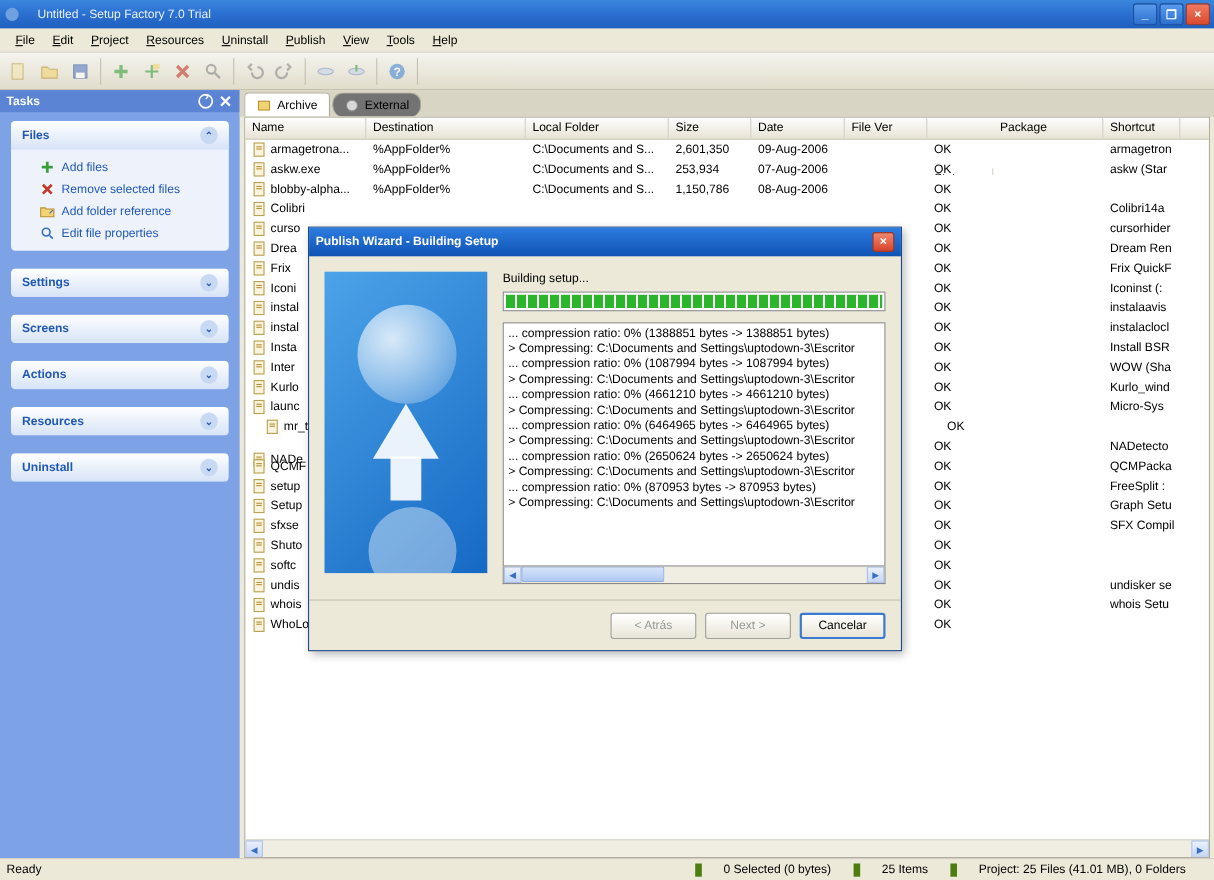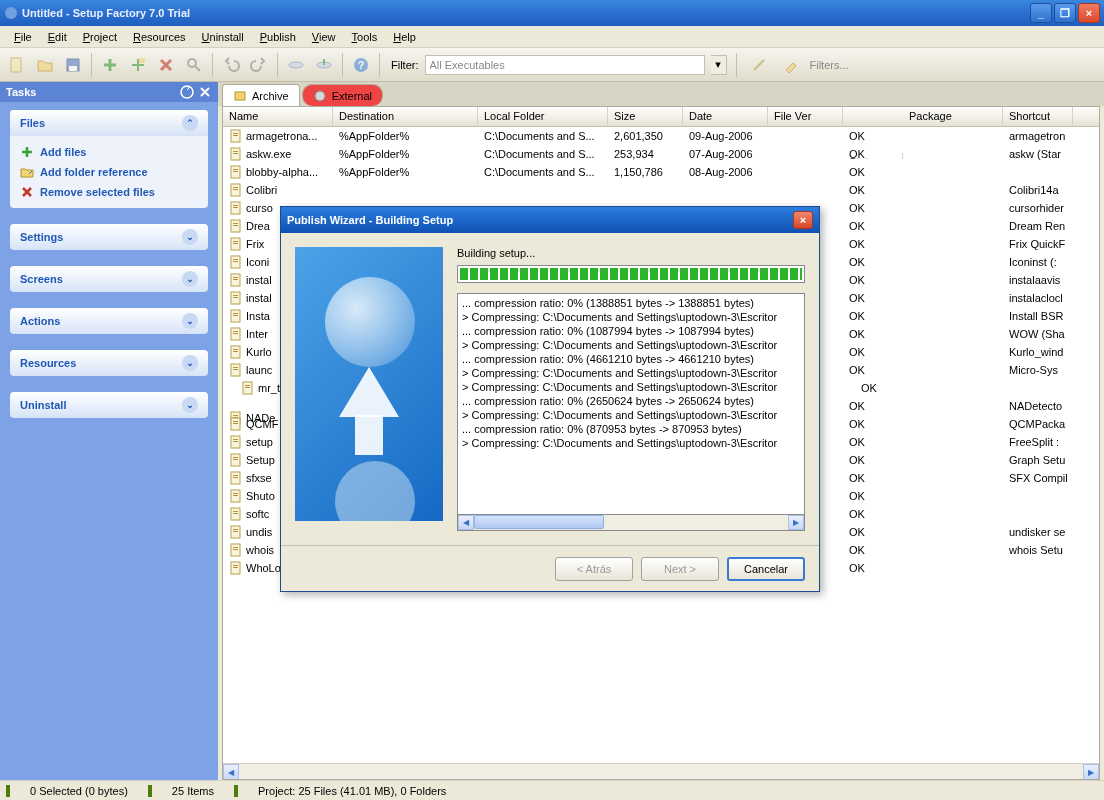--- a/index.html
+++ b/index.html
@@ -1,21 +1,21 @@
 <!DOCTYPE html>
 <html><head>
 <meta charset="utf-8">
 <style>
 * { box-sizing: border-box; margin: 0; padding: 0; font-family: Tahoma, sans-serif; font-size: 11px; }
 body { width: 1104px; height: 800px; background: #ece9d8; overflow: hidden; position: relative; }
 
 
 .titlebar { height: 26px; background: linear-gradient(to bottom, #3a87dd 0%, #2b6fd0 50%, #1e5fbe 100%); display: flex; align-items: center; padding: 0 4px; color: #fff; }
 .titlebar .ico { width: 14px; height: 14px; margin-right: 4px; }
-.titlebar .title { flex: 1; color: #e8f0ff; font-weight: bold; }
+.titlebar .title { flex: 1; color: #e8f0ff; font-weight: normal; margin-left: 12px; }
 .win-btns { display: flex; gap: 2px; }
 .win-btn { width: 22px; height: 20px; background: linear-gradient(to bottom, #5a9bed, #2d71cc); border: 1px solid #1c4f9c; border-radius: 3px; display:flex; align-items:center; justify-content:center; color:#fff; font-weight:bold; cursor:pointer;}
 .win-btn.close { background: linear-gradient(to bottom, #f17a63, #d94a2e); border-color:#a73820; }
 
 
 .menubar { height: 22px; background: #ece9d8; display: flex; align-items: center; padding: 0 6px; border-bottom: 1px solid #d4d0c8; }
 .menubar span { padding: 2px 8px; cursor: pointer; }
 .menubar span u { text-decoration: underline; }
 
 
@@ -28,47 +28,47 @@
 
 
 .main { display: flex; height: calc(800px - 26px - 22px - 34px - 20px); }
 
 
 .sidebar { width: 218px; background: #7da3e6; display:flex; flex-direction:column; }
 .sidebar-hdr { height: 20px; background: #5b85d4; color:#fff; padding: 2px 6px; display:flex; align-items:center; justify-content:space-between; font-weight:bold;}
 .sidebar-hdr .icons { display:flex; gap:4px; }
 .task-panel { margin: 8px 10px; background:#eef3fb; border-radius:4px; overflow:hidden; }
 .task-hdr { background: linear-gradient(to bottom,#fff,#d6e3f7); padding: 5px 10px; display:flex; justify-content:space-between; align-items:center; font-weight:bold; color:#2158b5; cursor:pointer;}
-.task-body { padding: 6px 8px; font-weight: bold; }
+.task-body { padding: 6px 24px; }
 .task-item { display:flex; align-items:center; gap:6px; padding: 3px 2px; color:#2158b5; cursor:pointer; }
 .task-item .ic { width:14px; height:14px; display:flex; align-items:center; justify-content:center; }
 .chev { width:16px; height:16px; border-radius:50%; background:#c8d9f4; display:flex; align-items:center; justify-content:center; color:#2158b5; font-size:9px;}
 
 
 .content { flex:1; display:flex; flex-direction:column; background:#ece9d8; }
 .tabs { height: 24px; display:flex; align-items:flex-end; padding: 0 4px; background:#d9d5c4; }
 .tab { height: 22px; padding: 3px 10px; background:#fff; border:1px solid #b0ac9b; border-bottom:none; border-radius:4px 4px 0 0; margin-right:2px; display:flex; align-items:center; gap:5px; cursor:pointer;}
-.tab.inactive { background:#ef4444;border-radius:10px; }
+.tab.inactive { background:#737373;border-radius:10px; }
 .table-wrap { flex:1; background:#fff; border:1px solid #b0ac9b; margin:0 4px; overflow:hidden; position:relative;}
 .thead { display:flex; height:20px; background:linear-gradient(to bottom,#fefefe,#e7e3d4); border-bottom:1px solid #c4c0b0;}
 .th { padding:3px 6px; border-right:1px solid #d4d0c8; overflow:hidden; white-space:nowrap; text-overflow:ellipsis;}
 .tbody { overflow-y:auto; height:calc(100% - 20px - 16px);}
 .tr { display:flex; height:18px; align-items:center;}
 .td { padding:0 6px; overflow:hidden; white-space:nowrap; text-overflow:ellipsis; display:flex; align-items:center; gap:3px;}
 .td .fic { width:14px; height:14px; }
 .hscroll { height:16px; background:#f0ede2; border-top:1px solid #d4d0c8; position:relative; display:flex;}
 .hscroll .arr { width:16px; height:16px; background:linear-gradient(to bottom,#ebf0fc,#c5d6f5); border:1px solid #a9c0eb; display:flex;align-items:center;justify-content:center; font-size:8px; color:#3a6fc5;}
 
 
 .output { height: 130px; background:#fff; border-top: 1px solid #8099c8; margin: 0 4px 0 222px; position:relative;}
 .output-hdr { height:18px; background:#5b85d4; color:#fff; padding:2px 6px; display:flex; justify-content:space-between; align-items:center;}
 
 
 .statusbar { position:absolute; bottom:0; left:0; right:0; height:20px; background:#ece9d8; border-top:1px solid #d4d0c8; display:flex; align-items:center; padding:0 6px;}
-.statusbar .cell { padding: 0 20px; border-left:4px solid #4d7c0f;}
+.statusbar .cell { padding: 0 20px; border-left:6px solid #4d7c0f;}
 
 
 .wizard { position:absolute; left:280px; top:206px; width:540px; height:386px; background:#ece9d8; border:1px solid #1e4a8e; box-shadow: 3px 3px 8px rgba(0,0,0,0.3); z-index:100;}
 .wiz-title { height:26px; background:linear-gradient(to bottom,#2d7de0,#0e52b3); color:#fff; display:flex; align-items:center; padding:0 6px; font-weight:bold;}
 .wiz-title .t { flex:1; }
 .wiz-close { width:20px; height:18px; background:linear-gradient(to bottom,#f3876f,#d8442a); border:1px solid #a63820; border-radius:3px; display:flex;align-items:center;justify-content:center; color:#fff; font-weight:bold; cursor:pointer;}
 .wiz-body { display:flex; padding:14px; gap:14px; height:calc(100% - 26px - 46px);}
 .wiz-img { width:148px; height:274px; background:linear-gradient(135deg,#4da3e8,#1569c4); position:relative; overflow:hidden; }
 .wiz-img::before { content:''; position:absolute; top:30px; left:30px; width:90px; height:90px; border-radius:50%; background:radial-gradient(circle at 35% 35%, rgba(255,255,255,0.8), rgba(255,255,255,0.1)); }
 .wiz-img .arrow-shape { position:absolute; top:120px; left:44px; width:0; height:0; border-left:30px solid transparent; border-right:30px solid transparent; border-bottom:50px solid rgba(255,255,255,0.9);}
@@ -184,37 +184,20 @@
       </svg>
     </div>
   <div class="tb-sep"></div>
   <div class="tb-btn">
       <svg width="18" height="18" viewBox="0 0 18 18">
         <circle cx="9" cy="9" r="7" fill="#4a8ad4"></circle>
         <text x="9" y="13" text-anchor="middle" fill="#fff" font-size="11" font-weight="bold">?</text>
       </svg>
     </div>
   <div class="tb-sep"></div>
-  <div class="filter-box">
-    <span>Filter:</span>
-    <input readonly="" value="All Executables" style="">
-    <div class="drop">▾</div>
-    <div class="tb-sep"></div>
-    <div class="tb-btn">
-        <svg width="16" height="16" viewBox="0 0 16 16">
-          <path d="M3 13L13 3" stroke="#b89f4a" stroke-width="2"></path>
-        </svg>
-      </div>
-    <div class="tb-btn">
-        <svg width="16" height="16" viewBox="0 0 16 16">
-          <path d="M3 13L10 6l3 3-7 7z" fill="#f3d472" stroke="#b89030"></path>
-        </svg>
-      </div>
-    <span style="color:#888;">Filters...</span>
-  </div>
 </div>
 
 <div class="main">
 
   <div class="sidebar">
     <div class="sidebar-hdr">
       <span>Tasks</span>
       <div class="icons">
         <svg width="14" height="14" viewBox="0 0 14 14">
             <circle cx="7" cy="7" r="6" fill="none" stroke="#fff" stroke-width="1.5"></circle>
@@ -235,33 +218,42 @@
             <span class="ic">
               <svg width="14" height="14" viewBox="0 0 14 14">
                 <path d="M7 2v10M2 7h10" stroke="#3a9e3a" stroke-width="2.5"></path>
               </svg>
             </span>
             <span>Add files</span>
           </div>
           <div class="task-item">
             <span class="ic">
               <svg width="14" height="14" viewBox="0 0 14 14">
-                <path d="M1 4h4l1 1h7v7H1z" fill="#f3d472" stroke="#b89030"></path>
-                <path d="M9 9l3-3" stroke="#3a6fc5"></path>
+                <path d="M3 3l8 8M11 3l-8 8" stroke="#c23a2e" stroke-width="2.5"></path>
               </svg>
             </span>
-            <span>Add folder reference</span>
+            <span>Remove selected files</span>
           </div>
           <div class="task-item">
             <span class="ic">
               <svg width="14" height="14" viewBox="0 0 14 14">
-                <path d="M3 3l8 8M11 3l-8 8" stroke="#c23a2e" stroke-width="2.5"></path>
+                <path d="M1 4h4l1 1h7v7H1z" fill="#f3d472" stroke="#b89030"></path>
+                <path d="M9 9l3-3" stroke="#3a6fc5"></path>
               </svg>
             </span>
-            <span>Remove selected files</span>
+            <span>Add folder reference</span>
+          </div>
+          <div class="task-item">
+            <span class="ic">
+              <svg width="14" height="14" viewBox="0 0 14 14">
+                <circle cx="6" cy="6" r="3.5" fill="none" stroke="#3a6fc5" stroke-width="1.5"></circle>
+                <path d="M9 9l3 3" stroke="#3a6fc5" stroke-width="1.5"></path>
+              </svg>
+            </span>
+            <span>Edit file properties</span>
           </div>
         </div>
     </div>
     <div class="task-panel">
         <div class="task-hdr">
           <span>Settings</span>
           <span class="chev">⌄</span>
         </div>
       </div>
     <div class="task-panel">
@@ -786,20 +778,21 @@
           <circle cx="7" cy="7" r="6" fill="none" stroke="#fff" stroke-width="1.5"></circle>
         </svg>
       <svg width="13" height="13" viewBox="0 0 14 14">
           <path d="M3 3l8 8M11 3l-8 8" stroke="#fff" stroke-width="2"></path>
         </svg>
     </div>
   </div>
 </div>
 
 <div class="statusbar">
+  <span style="flex:1;">Ready</span>
   <span class="cell">0 Selected (0 bytes)</span>
   <span class="cell">25 Items</span>
   <span class="cell">Project: 25 Files (41.01 MB), 0 Folders</span>
 </div>
 
 <div class="wizard">
   <div class="wiz-title">
     <span class="t">Publish Wizard - Building Setup</span>
     <div class="wiz-close">×</div>
   </div>
@@ -814,20 +807,21 @@
       <div class="progress">
           <div class="progress-fill"></div>
         </div>
       <div class="log-box" id="logbox">
           <div class="log-line">... compression ratio: 0% (1388851 bytes -&gt; 1388851 bytes)</div>
           <div class="log-line">&gt; Compressing: C:\Documents and Settings\uptodown-3\Escritor</div>
           <div class="log-line">... compression ratio: 0% (1087994 bytes -&gt; 1087994 bytes)</div>
           <div class="log-line">&gt; Compressing: C:\Documents and Settings\uptodown-3\Escritor</div>
           <div class="log-line">... compression ratio: 0% (4661210 bytes -&gt; 4661210 bytes)</div>
           <div class="log-line">&gt; Compressing: C:\Documents and Settings\uptodown-3\Escritor</div>
+          <div class="log-line">... compression ratio: 0% (6464965 bytes -&gt; 6464965 bytes)</div>
           <div class="log-line">&gt; Compressing: C:\Documents and Settings\uptodown-3\Escritor</div>
           <div class="log-line">... compression ratio: 0% (2650624 bytes -&gt; 2650624 bytes)</div>
           <div class="log-line">&gt; Compressing: C:\Documents and Settings\uptodown-3\Escritor</div>
           <div class="log-line">... compression ratio: 0% (870953 bytes -&gt; 870953 bytes)</div>
           <div class="log-line">&gt; Compressing: C:\Documents and Settings\uptodown-3\Escritor</div>
         </div>
       <div class="log-hscroll">
         <div class="arr">◀</div>
         <div class="thumb"></div>
         <div class="track"></div>

